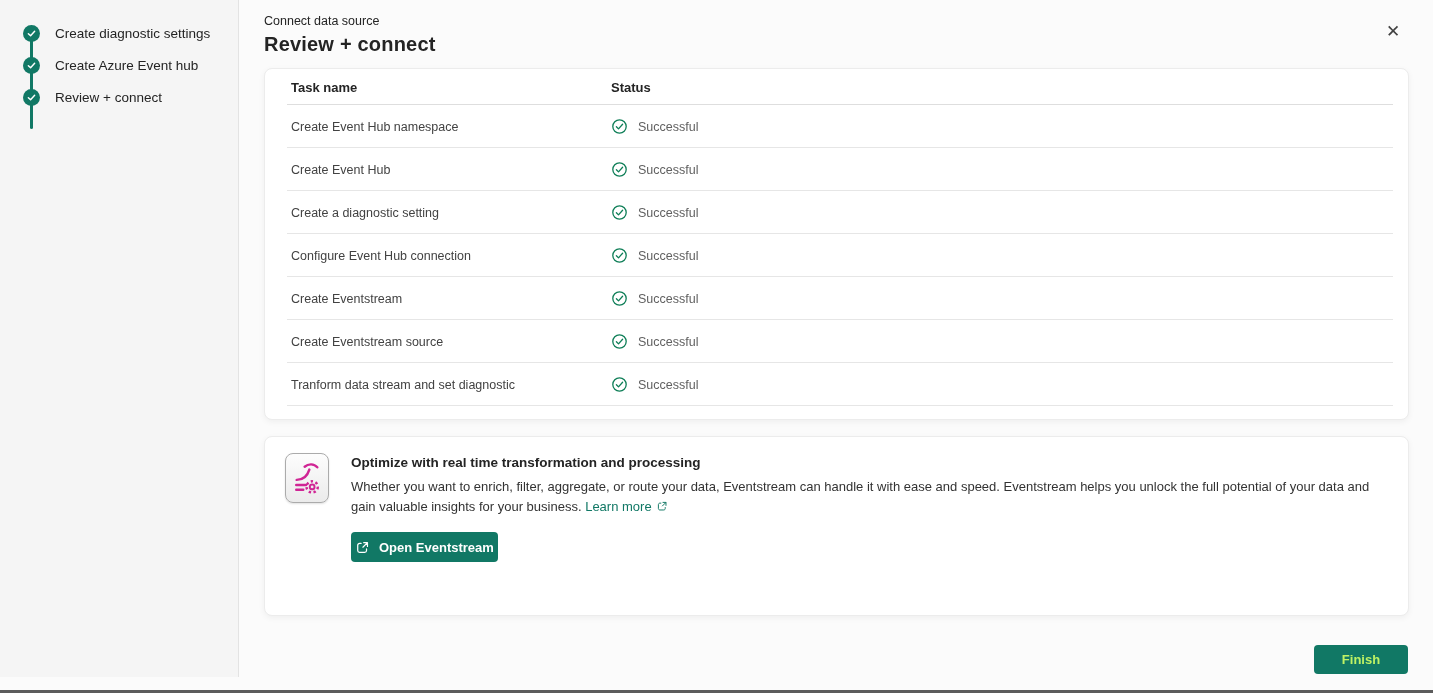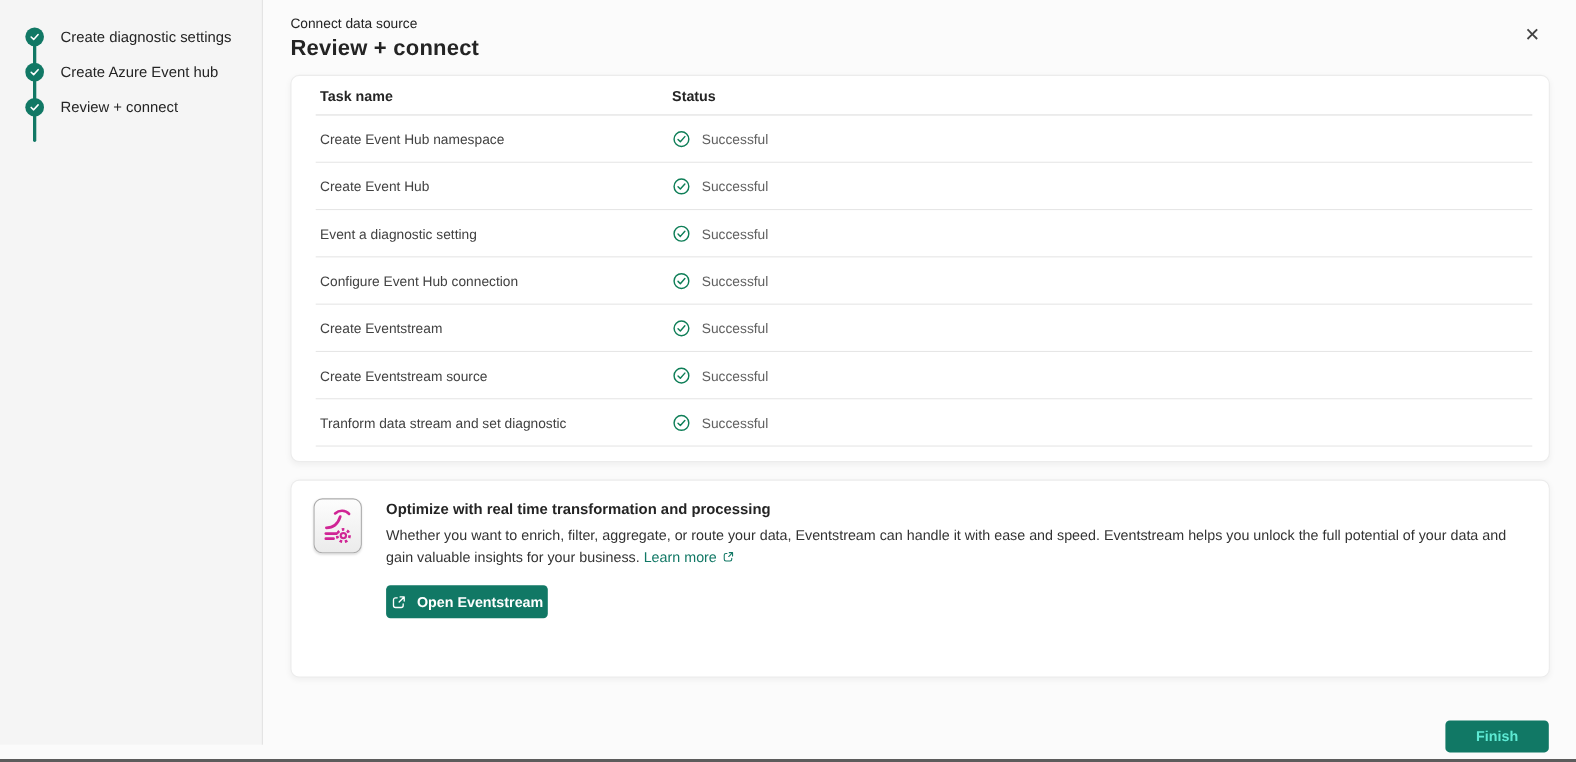--- a/index.html
+++ b/index.html
@@ -71,22 +71,22 @@
   .open-btn {
     margin-top:15px; display:inline-flex; align-items:center; gap:9px;
     height:30px; padding:0 4px; background:var(--teal); color:#fff;
     border:none; border-radius:4px; font-size:13px; font-weight:700; cursor:pointer;
     font-family:inherit;
   }
   .open-btn svg { width:15px; height:15px; }
 
   
   .finish-btn {
-    position:absolute; right:25px; bottom:9px; width:94px; height:29px;
-    background:var(--teal); color:#5eead4; border:none; border-radius:4px;
+    position:absolute; right:25px; bottom:19px; width:94px; height:29px;
+    background:var(--teal); color:#bef264; border:none; border-radius:4px;
     font-size:13px; font-weight:600; cursor:pointer; font-family:inherit;
   }
   .bottom-strip { position:absolute; left:0; right:0; bottom:0; height:3px; background:#5c5c5c; }
 </style>
 </head>
 <body>
 
 <div class="sidebar">
   <div class="steps">
     <div class="step-connector"></div>
@@ -147,21 +147,21 @@
       <div>Create Event Hub</div>
       <div class="status-cell">
         <svg viewBox="0 0 17 17">
             <circle cx="8.5" cy="8.5" r="6.7" stroke="var(--success)" stroke-width="1.3" fill="none"></circle>
             <path d="M5.4 8.8 7.5 10.9 11.6 6.2" stroke="var(--success)" stroke-width="1.3" fill="none" stroke-linecap="round" stroke-linejoin="round"></path>
           </svg>
         <span>Successful</span>
       </div>
     </div>
     <div class="trow tbody-row">
-      <div>Event a diagnostic setting</div>
+      <div>Create a diagnostic setting</div>
       <div class="status-cell">
         <svg viewBox="0 0 17 17">
             <circle cx="8.5" cy="8.5" r="6.7" stroke="var(--success)" stroke-width="1.3" fill="none"></circle>
             <path d="M5.4 8.8 7.5 10.9 11.6 6.2" stroke="var(--success)" stroke-width="1.3" fill="none" stroke-linecap="round" stroke-linejoin="round"></path>
           </svg>
         <span>Successful</span>
       </div>
     </div>
     <div class="trow tbody-row">
       <div>Configure Event Hub connection</div>

